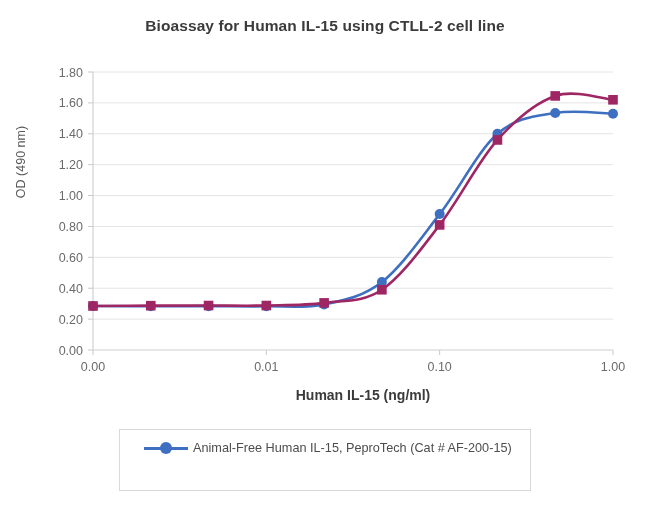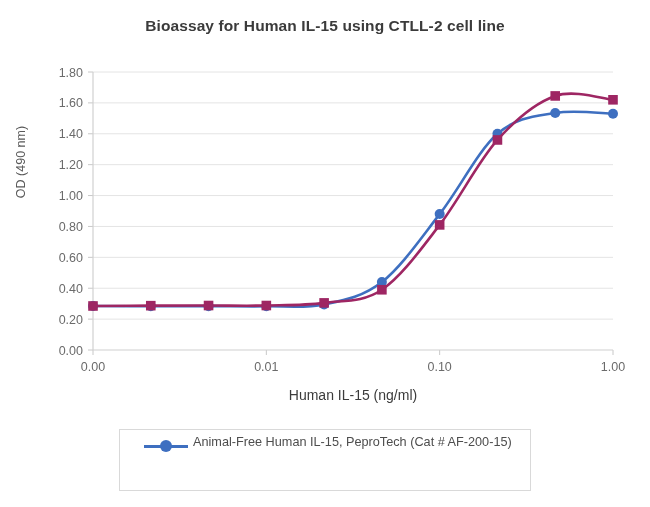--- a/index.html
+++ b/index.html
@@ -41,26 +41,26 @@
     top: 155px;
     width: 160px;
     text-align: center;
     font-size: 12.5px;
     color: #595959;
     transform: rotate(-90deg);
   }
 
   .x-axis-title {
     position: absolute;
-    left: 93px;
+    left: 103px;
     top: 387px;
     width: 520px;
     text-align: center;
     font-size: 14px;
-    font-weight: normal;
+    font-weight: bold;
     color: #3b3b3b;
   }
 
   .plot-svg {
     position: absolute;
     left: 0;
     top: 0;
   }
 
   .ytick-label {
@@ -105,21 +105,21 @@
     border: 1px solid #d9d9d9;
     background: #ffffff;
     box-sizing: border-box;
   }
   .legend-row {
     position: absolute;
     left: 0;
     width: 412px;
     height: 26px;
     display: flex;
-    align-items: flex-start;
+    align-items: center;
   }
   .legend-row.r0 { top: 5px; }
   .legend-row.r1 { top: 32px; }
 
   .legend-swatch {
     width: 44px;
     height: 22px;
     position: relative;
     flex: 0 0 44px;
     margin-left: 24px;

